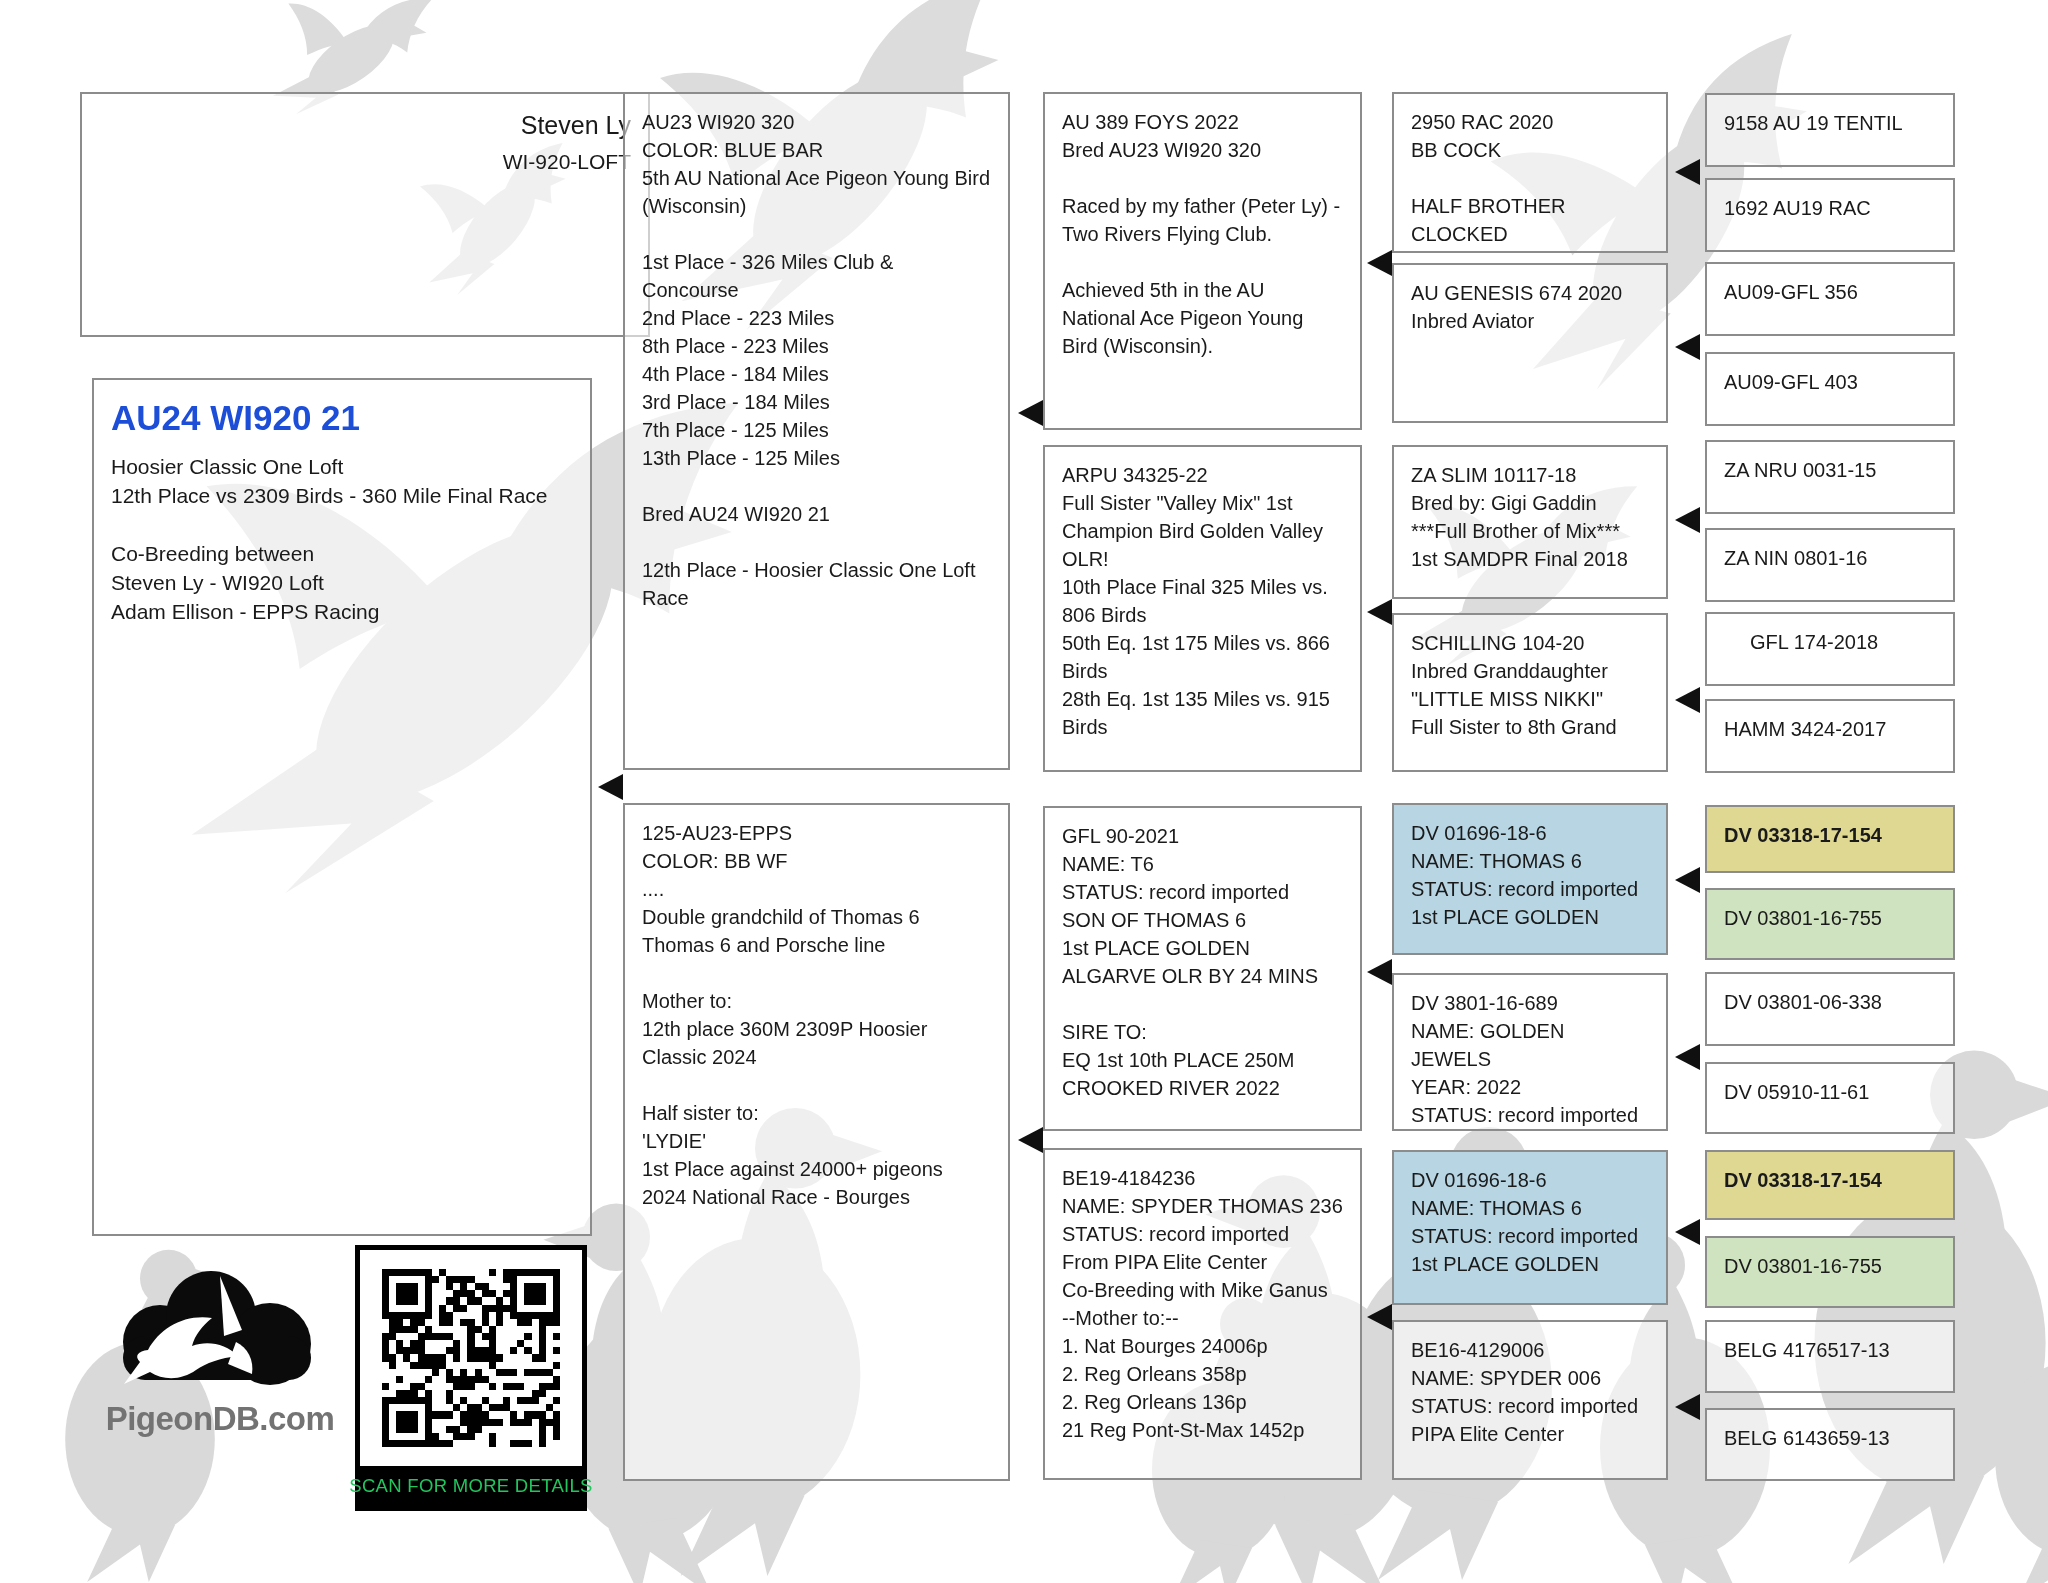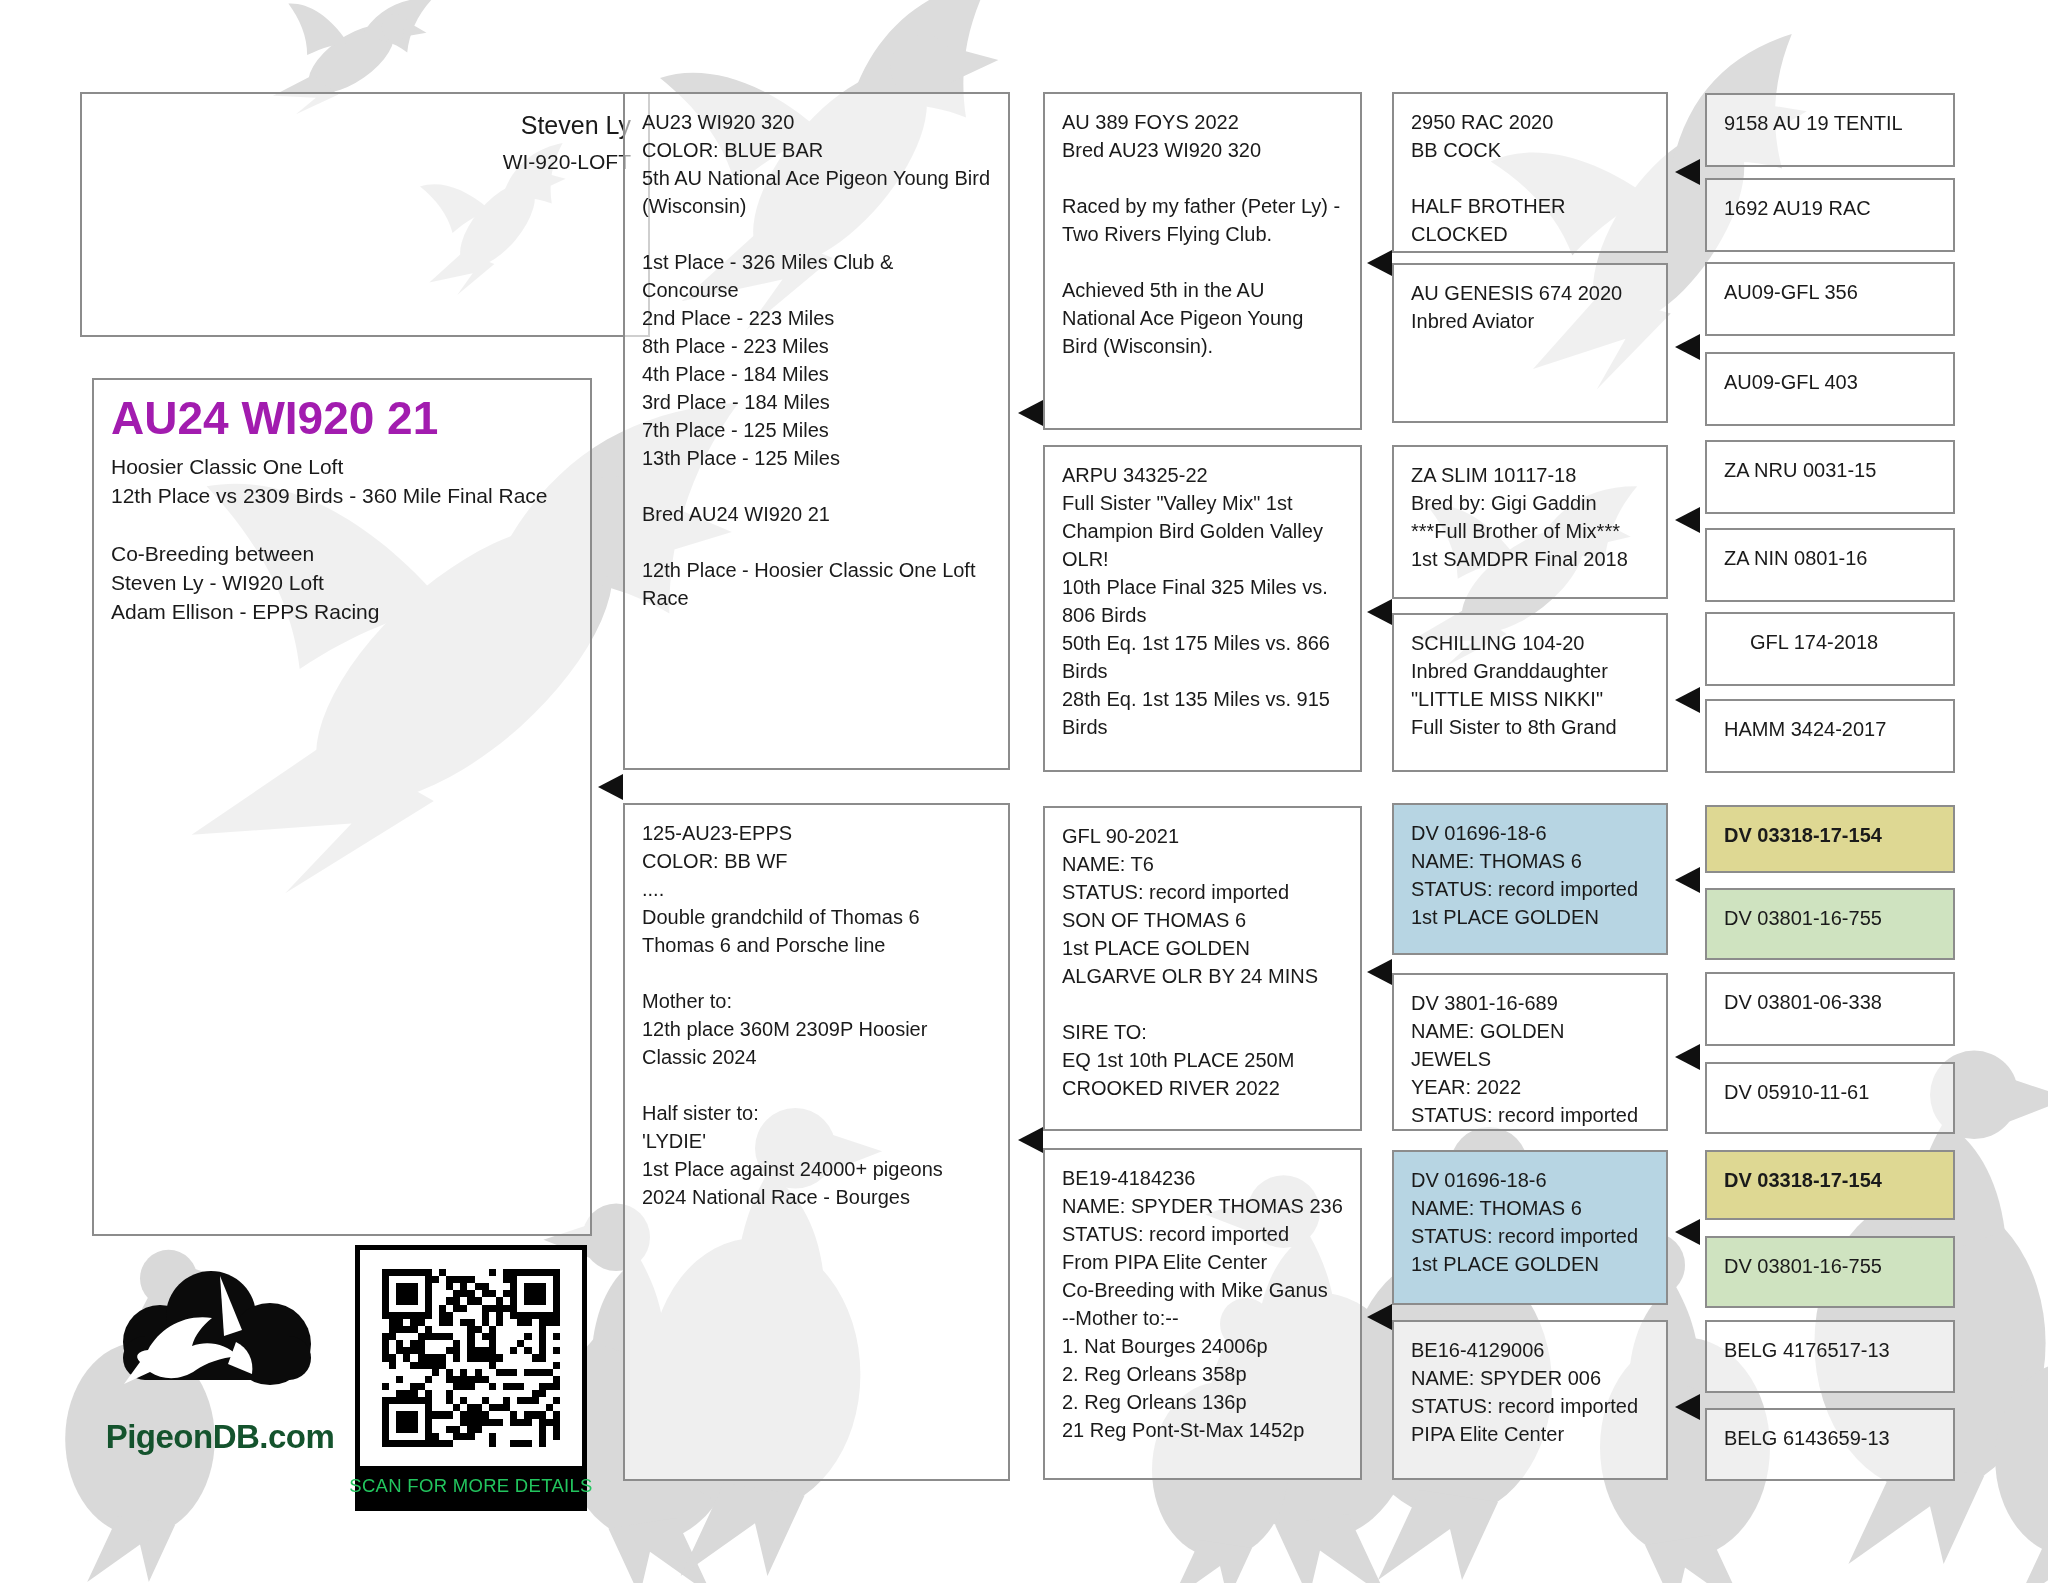--- a/index.html
+++ b/index.html
@@ -15,29 +15,29 @@
     border:2px solid #8c8c8c;
     padding:14px 17px;
     font-size:20px;line-height:28px;
   }
   .box .lines{white-space:pre-line;word-wrap:break-word;}
   .hl-blue{background:#b7d5e3;}
   .hl-yellow{background:#ded893;font-weight:bold;}
   .hl-green{background:#cfe3c0;}
   .owner-name{font-size:25px;line-height:34px;margin-bottom:4px;}
   .owner-line{font-size:21px;line-height:31px;}
-  .bird-title{font-size:46px;font-weight:bold;line-height:44px;margin:2px 0 12px 0;color:#a21caf;}
+  .bird-title{font-size:35px;font-weight:bold;line-height:44px;margin:2px 0 12px 0;color:#1d4ed8;}
   .bird-details{font-size:21px;line-height:29px;white-space:pre-line;}
   .arrow{
     position:absolute;z-index:3;width:0;height:0;
     border-top:13px solid transparent;border-bottom:13px solid transparent;
     border-right:25px solid #101010;
   }
   .logo-wrap{position:absolute;left:100px;top:1268px;width:240px;z-index:2;text-align:center;}
-  .logo-text{font-size:33px;font-weight:bold;color:#14532d;margin-top:18px;letter-spacing:-0.5px;}
+  .logo-text{font-size:33px;font-weight:bold;color:#737373;margin-top:0;letter-spacing:-0.5px;}
   .qr-frame{
     position:absolute;left:355px;top:1245px;width:232px;height:266px;z-index:2;
     background:#ffffff;border:5px solid #000;box-sizing:border-box;
     display:flex;flex-direction:column;
   }
   .qr-pad{flex:1;display:flex;align-items:center;justify-content:center;}
   .qr-grid{width:178px;height:178px;display:grid;
     grid-template-columns:repeat(25,1fr);grid-template-rows:repeat(25,1fr);}
   .qr-grid .qc{background:#000;}
   .qr-caption{

